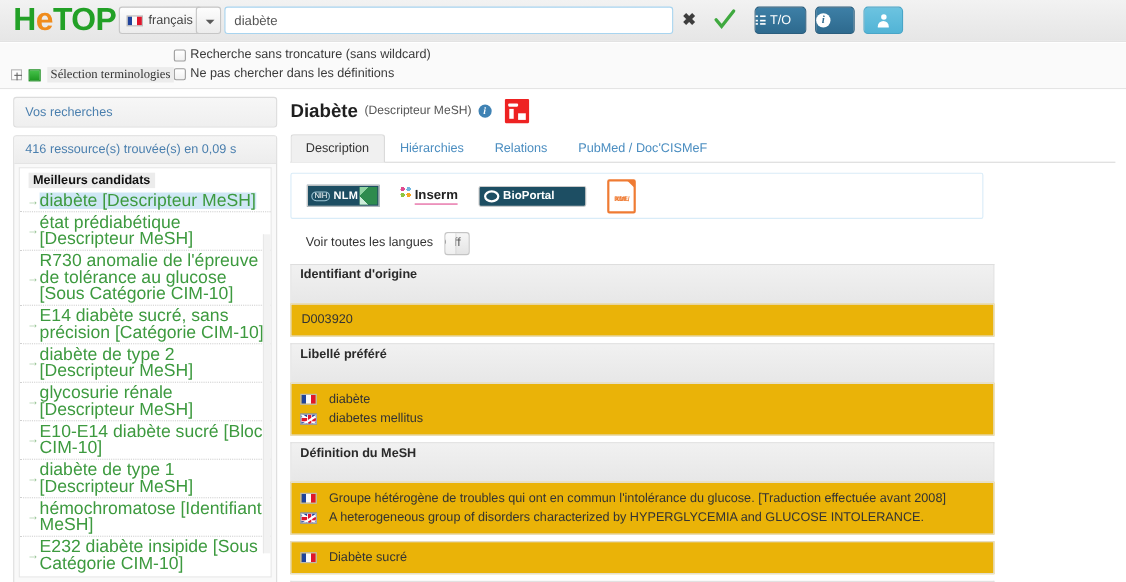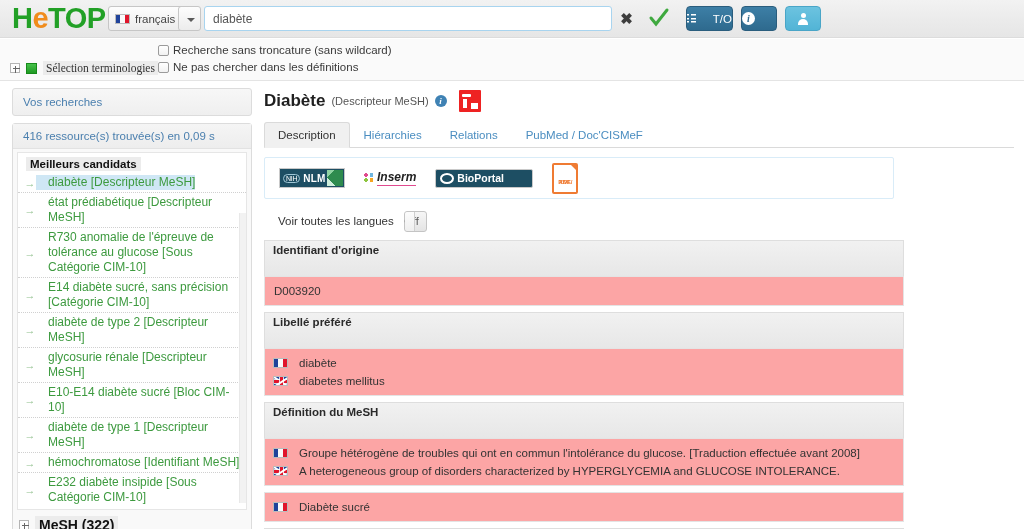--- a/index.html
+++ b/index.html
@@ -108,21 +108,21 @@
     position: absolute; left: 648px; top: 7px;
     width: 22px; height: 22px; cursor: pointer;
   }
 
   .btn-dark {
     position: absolute; top: 6px; height: 25px;
     background: linear-gradient(180deg,#3d7fa6 0%,#2e6a8e 100%);
     border: 1px solid #2a5d7d;
     border-radius: 4px;
     color: #fff; font-size: 11.5px;
-    display: flex; align-items: center; justify-content: space-between;
+    display: flex; align-items: center; justify-content: flex-start;
     gap: 4px; cursor: pointer;
   }
   #btn-to { left: 686px; width: 47px; }
   #btn-info { left: 741px; width: 36px; }
   #btn-user {
     position: absolute; left: 785px; top: 6px;
     width: 36px; height: 25px;
     background: linear-gradient(180deg,#6cc3e0 0%,#52b4d6 100%);
     border: 1px solid #49a5c7;
     border-radius: 4px;
@@ -235,21 +235,21 @@
     padding: 2px 4px 2px 6px;
     border-bottom: 1px dotted #d0d0d0;
     cursor: pointer;
   }
   .cand-row:last-child { border-bottom: none; }
   .arrow {
     color: #8fbf8c; font-size: 11px; width: 12px; flex: 0 0 auto;
     text-align: center; align-self: center;
   }
   .cand-txt {
-    font-size: 12px; color: #3d9a3f; line-height: 15px; padding-left: 12px;
+    font-size: 16px; color: #3d9a3f; line-height: 15px;
   }
   .cand-txt.sel { background: #cfe7f5; }
   .tree-row {
     display: flex; align-items: center;
     padding: 2px 0 2px 2px;
     border-bottom: 1px dotted #cfcfcf;
     cursor: pointer;
   }
   .tree-row .t-lbl {
     font-size: 14px; font-weight: bold; color: #111;
@@ -337,21 +337,21 @@
     letter-spacing: 0.3px;
   }
   .logo-nlm .leaf {
     position: absolute; right: 1px; top: 1px; width: 16px; height: 16px;
     background: #2e8b4e;
     background-image:
       linear-gradient(135deg, #8fd3a2 25%, transparent 25%),
       linear-gradient(45deg, #cfeedb 25%, transparent 25%);
   }
   .logo-inserm {
-    display: flex; align-items: center; gap: 3px; cursor: pointer; font-style: italic;
+    display: flex; align-items: flex-start; gap: 3px; cursor: pointer;
   }
   .logo-inserm .dots {
     width: 10px; height: 11px;
     background:
       radial-gradient(circle 2px at 2px 2px, #e04a8f 99%, transparent) ,
       radial-gradient(circle 2px at 7.5px 2px, #6fb6e0 99%, transparent),
       radial-gradient(circle 2px at 2px 7px, #8dc63f 99%, transparent),
       radial-gradient(circle 2px at 7.5px 7px, #f5a623 99%, transparent);
   }
   .logo-inserm .txt {
@@ -410,21 +410,21 @@
   #sections { margin-top: 6px; width: 640px; }
   .sec-head {
     height: 36px; line-height: 19px;
     background: linear-gradient(180deg,#f1f1f1,#e7e7e7);
     border: 1px solid #dedede;
     border-bottom: none;
     font-size: 11.5px; font-weight: bold; color: #2a2a2a;
     padding-left: 8px;
   }
   .sec-body {
-    background: #fca5a5;
+    background: #eab308;
     border: 1px solid #e4e4e4;
     padding: 5px 8px 5px 8px;
     margin-bottom: 6px;
   }
   .sec-row {
     display: flex; align-items: center; gap: 6px;
     font-size: 11.5px; color: #333; line-height: 18px;
     min-height: 18px;
   }
   .plain { padding-left: 1px; }

